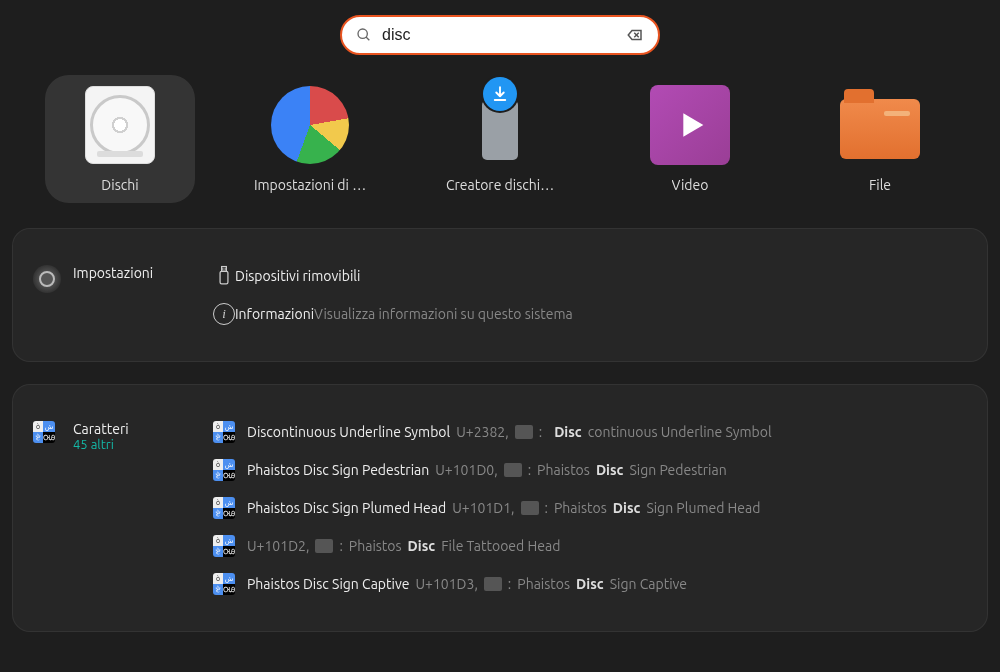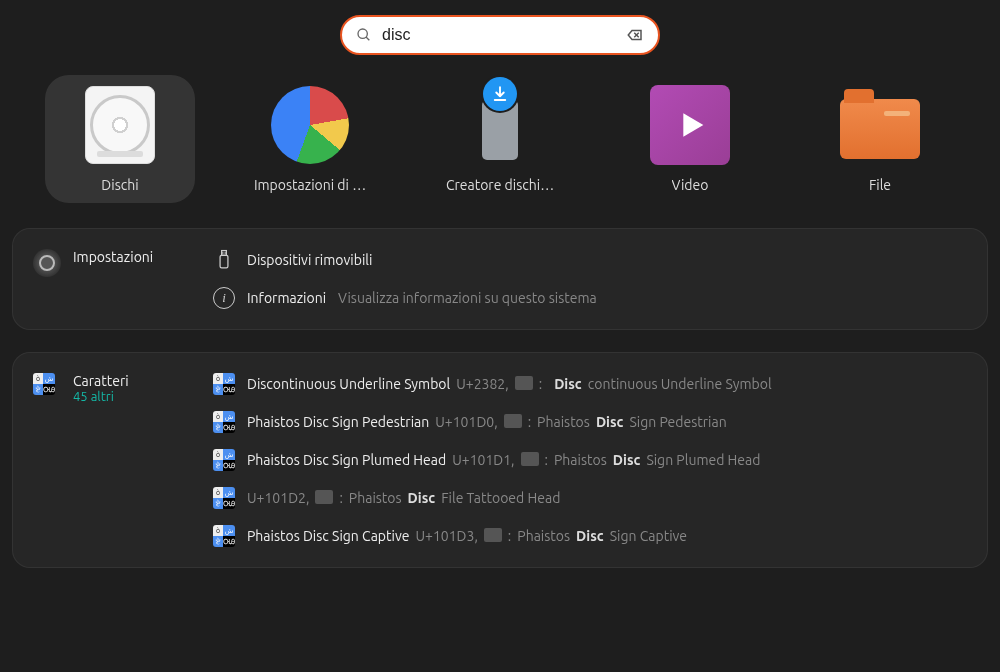--- a/index.html
+++ b/index.html
@@ -68,21 +68,21 @@
   overflow: hidden;
   text-overflow: ellipsis;
 }
 
 
 .section {
   margin: 0 12px 22px;
   background: rgba(255,255,255,0.04);
   border: 1px solid rgba(255,255,255,0.06);
   border-radius: 18px;
-  padding: 20px 20px;
+  padding: 36px 20px;
   display: flex;
 }
 .section-head {
   width: 180px;
   display: flex;
   gap: 12px;
 }
 .section-head-icon {
   width: 28px;
   height: 28px;
@@ -99,21 +99,20 @@
 }
 .section-body {
   flex: 1;
   display: flex;
   flex-direction: column;
   gap: 16px;
 }
 .row {
   display: flex;
   align-items: center;
-  gap: 12px;
 }
 .row-icon {
   width: 22px;
   height: 22px;
   flex-shrink: 0;
   display: flex;
   align-items: center;
   justify-content: center;
 }
 .row-title {
@@ -125,20 +124,21 @@
   color: #888;
 }
 .char-row { gap: 12px; }
 .char-glyph {
   width: 22px;
   height: 22px;
   flex-shrink: 0;
 }
 .char-text {
   display: flex;
+  align-items: center;
   gap: 6px;
   font-size: 14px;
   white-space: nowrap;
   color: #888;
 }
 .char-text .name { color: #eee; }
 .char-text .code { color: #888; }
 .char-text .box {
   display: inline-block;
   width: 18px;

